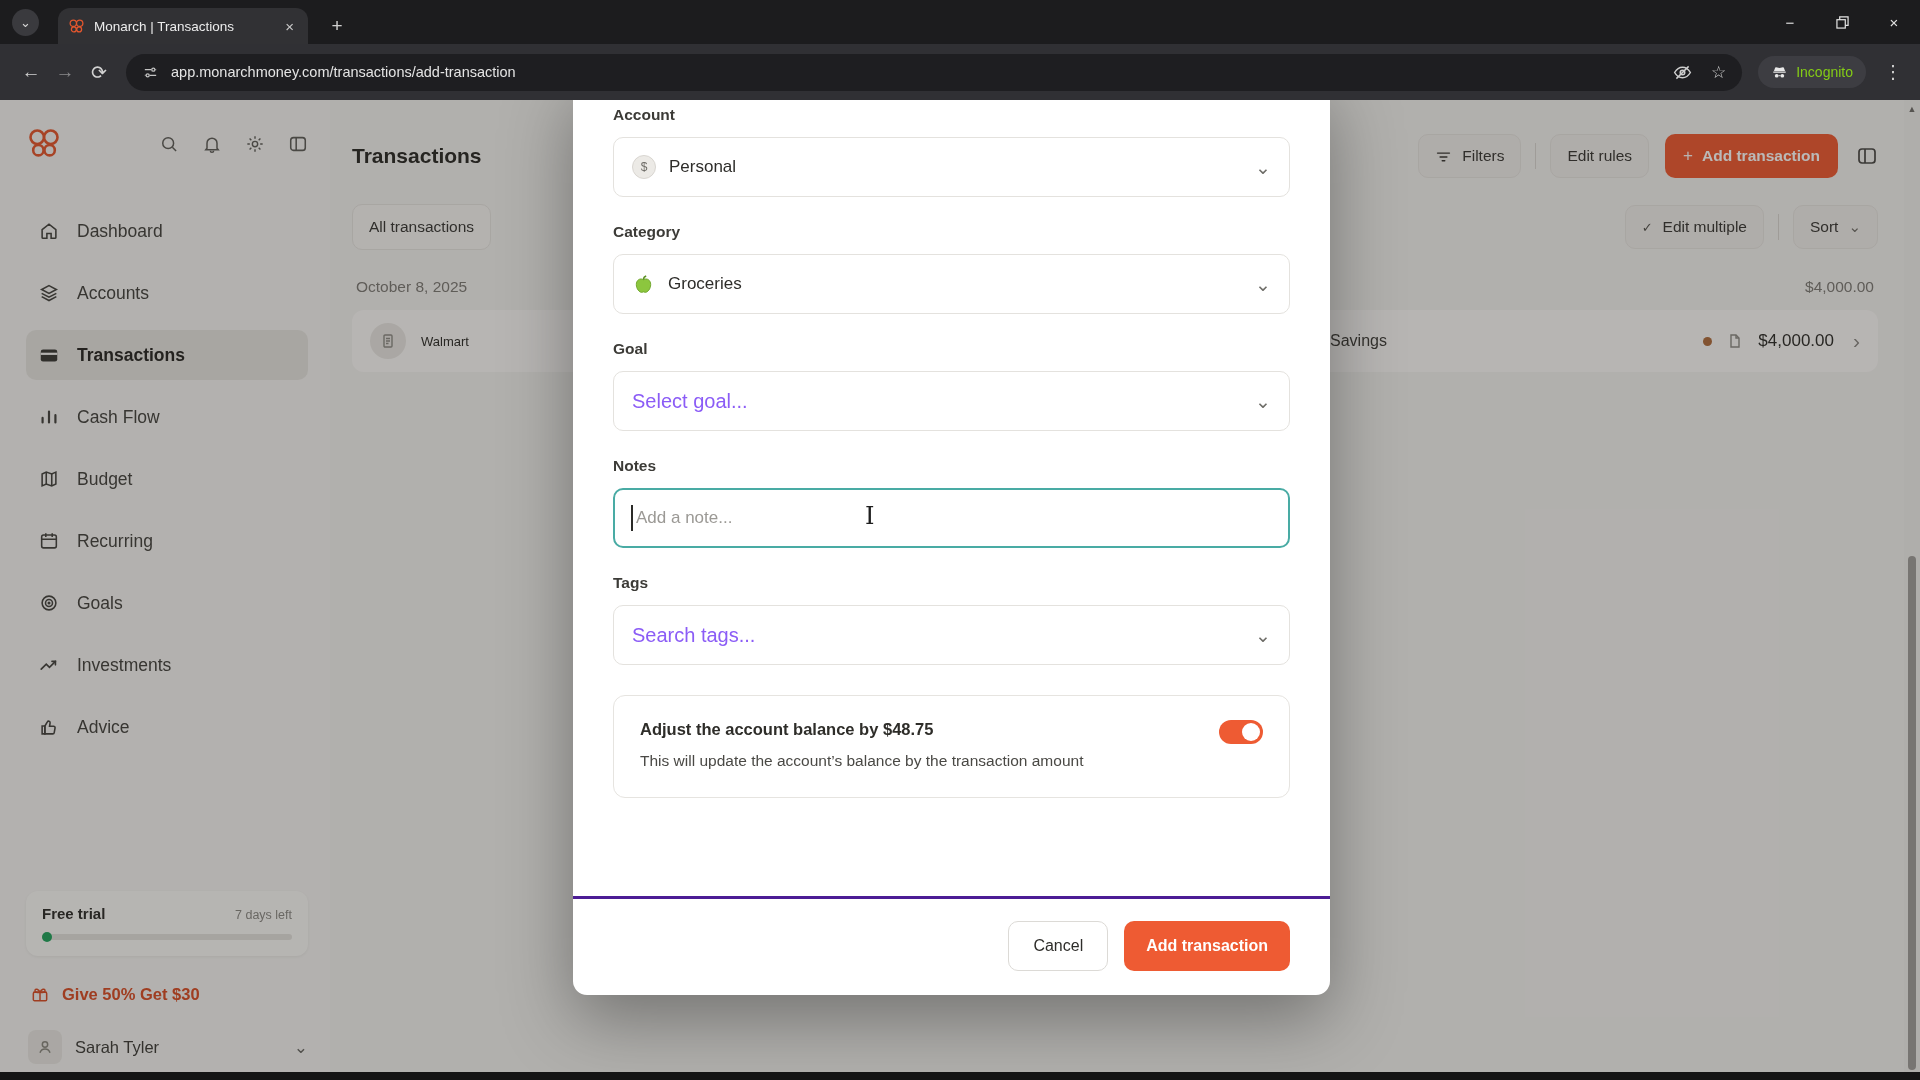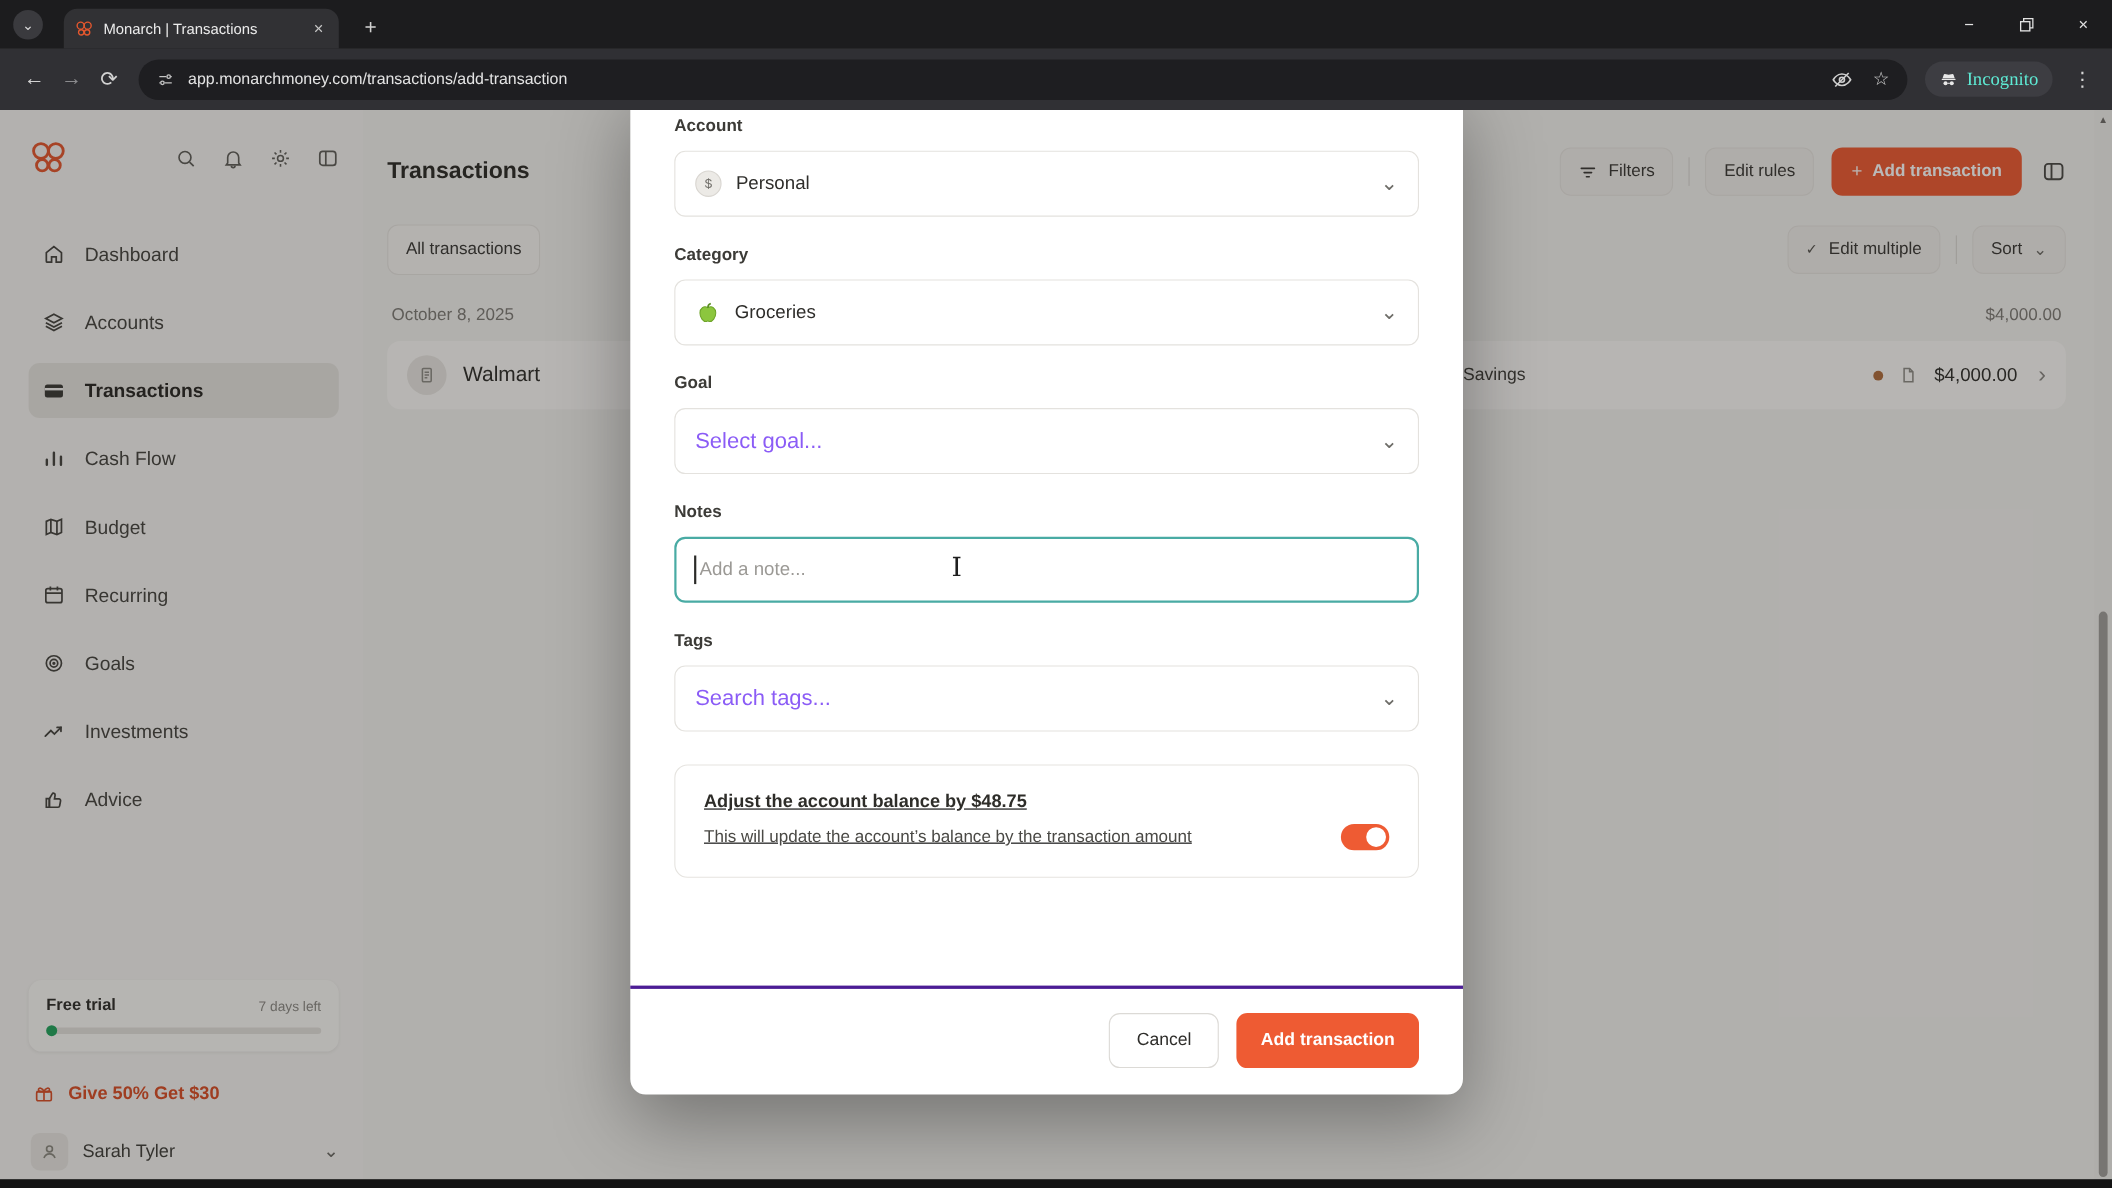--- a/index.html
+++ b/index.html
@@ -25,21 +25,21 @@
     display:flex; align-items:center; padding:0 14px; }
   .nav-glyph { width:34px; height:34px; display:flex; align-items:center; justify-content:center;
     color:#d2d2d2; font-size:19px; }
   .nav-glyph.dim { color:#8b8b8e; }
   .omnibox { margin-left:10px; flex:1; height:37px; border-radius:19px; background:#1e1e21;
     display:flex; align-items:center; padding:0 16px; gap:12px; }
   .omni-url { color:#e4e4e4; font-size:14.5px; flex:1; }
   .omni-icons { display:flex; align-items:center; gap:18px; }
   .incog-badge { margin-left:16px; height:32px; border-radius:16px; background:#3d3d42;
     display:flex; align-items:center; gap:8px; padding:0 13px; }
-  .incog-badge span { color:#5eead4; font-size:17px;font-family:Liberation Serif, serif; }
+  .incog-badge span { color:#84cc16; font-size:14px; }
   .kebab { color:#d6d6d6; font-size:18px; margin-left:14px; width:26px; text-align:center; }
   .star { color:#cfcfcf; font-size:17px; }
 
   
   .content { position:absolute; left:0; top:100px; width:1920px; height:980px; overflow:hidden;
     background:#f3f2f0; }
   .overlay { position:absolute; inset:0; background:rgba(28,24,20,0.30); z-index:20; }
 
   
   .sidebar { position:absolute; left:0; top:0; bottom:0; width:330px; background:#f5f4f2;
@@ -83,21 +83,21 @@
   .toolbar-row { margin-top:26px; display:flex; align-items:center; }
   .right-group { margin-left:auto; display:flex; align-items:center; }
   .check { font-size:13px; color:#55544f; }
 
   .date-row { margin-top:28px; display:flex; justify-content:space-between; align-items:center;
     font-size:15.5px; color:#7d7b76; padding:0 4px; }
   .txn-row { margin-top:14px; height:62px; background:#fbfaf8; border-radius:12px;
     display:flex; align-items:center; padding:0 18px; position:relative; }
   .merchant-ic { width:36px; height:36px; border-radius:50%; background:#e8e6e2; display:flex;
     align-items:center; justify-content:center; margin-right:15px; }
-  .merchant { font-size:19px; color:#2f2e2b; }
+  .merchant { font-size:13px; color:#2f2e2b; }
   .txn-cat { position:absolute; left:978px; font-size:16px; color:#3f3e3a; }
   .amt-group { margin-left:auto; display:flex; align-items:center; gap:15px; }
   .pending-dot { width:9px; height:9px; border-radius:50%; background:#af6d3e; }
   .amount { font-size:17px; color:#2f2e2b; }
   .row-chev { font-size:21px; color:#8a8884; margin-left:4px; }
 
   
   .scrollbar { position:absolute; right:0; top:0; bottom:0; width:16px; background:#f0efec; }
   .sb-arrow { position:absolute; left:0; width:16px; text-align:center; font-size:9px; color:#6f6e6a; }
   .sb-thumb { position:absolute; left:4px; width:8px; border-radius:4px; background:#a09e9b;
@@ -119,21 +119,21 @@
     display:flex; align-items:center; justify-content:center; font-size:12px; color:#6e6c67; }
   .notes-wrap { position:relative; margin-top:13px; }
   .notes-input { width:100%; height:60px; border:2px solid #49aba4; border-radius:10px;
     padding:0 18px 0 21px; font-size:17px; color:#2e2d2a; outline:none;
     font-family:"Liberation Sans","DejaVu Sans",sans-serif; }
   .notes-input::placeholder { color:#9b9995; }
   .text-caret { position:absolute; left:18px; top:17px; width:1.5px; height:26px; background:#2b2b28; }
   .ibeam { position:absolute; left:252px; top:14px; font-family:"DejaVu Serif",serif;
     font-size:24px; color:#1f1f1f; }
   .adjust-card { margin-top:30px; border:1px solid #e6e4e0; border-radius:12px;
-    padding:24px 26px; display:flex; align-items:flex-end; gap:20px;text-decoration:underline; }
+    padding:24px 26px; display:flex; align-items:flex-start; gap:20px; }
   .adjust-text { flex:1; }
   .adjust-title { font-size:16.5px; font-weight:bold; color:#2e2d29; }
   .adjust-desc { margin-top:10px; font-size:15.5px; color:#4a4945; line-height:1.55; max-width:450px; }
   .toggle { width:44px; height:24px; border-radius:12px; background:#ee5b33; position:relative; flex:none; }
   .toggle .knob { position:absolute; right:3px; top:3px; width:18px; height:18px; border-radius:50%;
     background:#fff; }
   .modal-footer { margin-top:auto; border-top:3px solid #4c1d95; padding:22px 40px 24px;
     display:flex; justify-content:flex-end; gap:16px; }
   .btn-cancel { height:50px; padding:0 24px; border:1px solid #dcdad6; border-radius:10px;
     background:#fff; font-size:16px; color:#2e2d2a; display:flex; align-items:center; }

